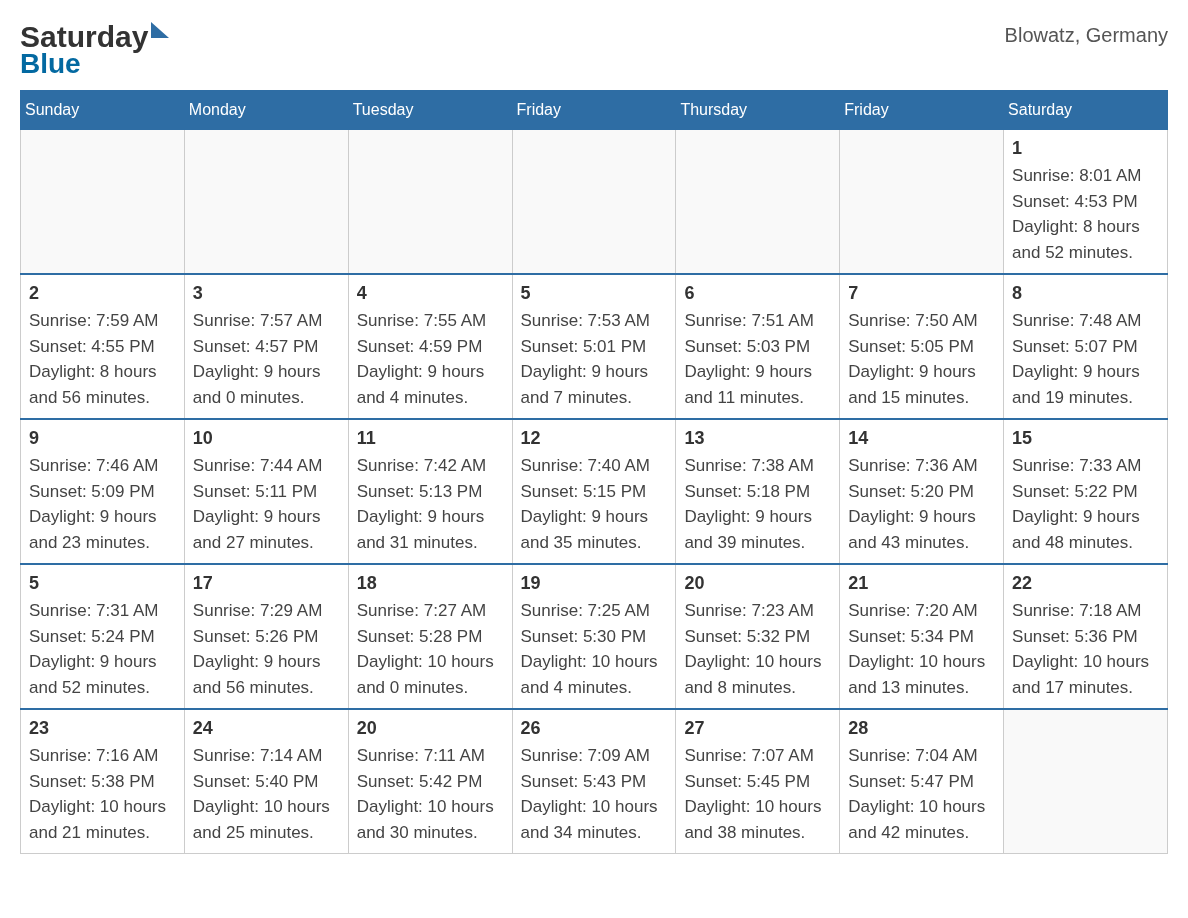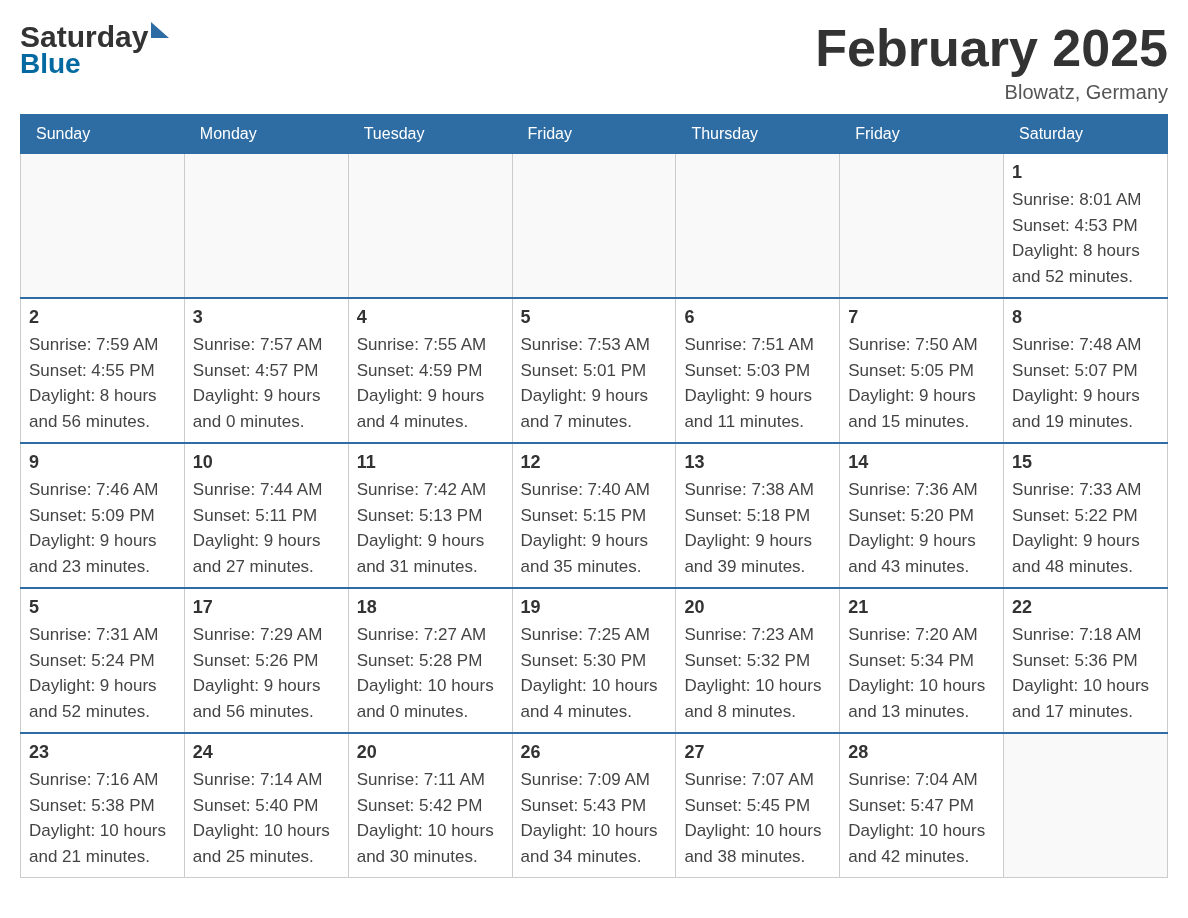--- a/index.html
+++ b/index.html
@@ -36,21 +36,21 @@
       margin-top: 4px;
     }
     .calendar {
       width: 100%;
       border-collapse: collapse;
       margin-top: 10px;
     }
     .calendar th {
       background-color: #2e6da4;
       color: white;
-      padding: 10px 15px;
+      padding: 10px 4px;
       text-align: left;
       font-size: 16px;
       font-weight: normal;
       border: 1px solid #2e6da4;
     }
     .calendar td {
       vertical-align: top;
       padding: 8px;
       border: 1px solid #ccc;
       width: 14.28%;
@@ -100,21 +100,20 @@
 
 <div class="header">
   <div class="logo">
     <div class="logo-wrapper">
       <span class="logo-general">Saturday</span>
       <span style="display:inline-block; width:0; height:0; border-style:solid; border-width: 16px 0 0 18px; border-color: transparent transparent transparent #2e6da4; margin-left:3px; margin-bottom: 14px;"></span>
     </div>
     <div class="logo-line2">Blue</div>
   </div>
   <div class="title-section">
-    <div class="month-title">February 2025</div>
     <div class="location">Blowatz, Germany</div>
   </div>
 </div>
 
 <table class="calendar">
   <thead>
     <tr>
     <th>Sunday</th>
         <th>Monday</th>
         <th>Tuesday</th>

